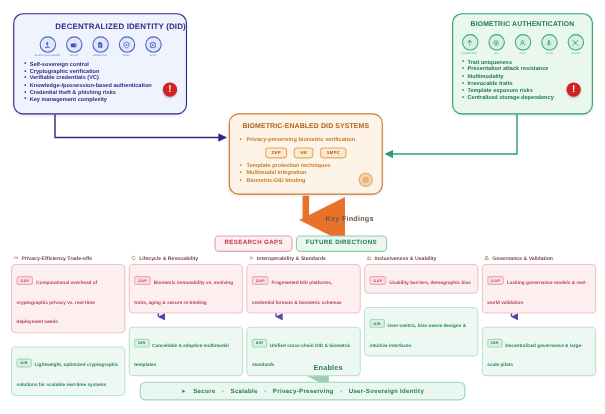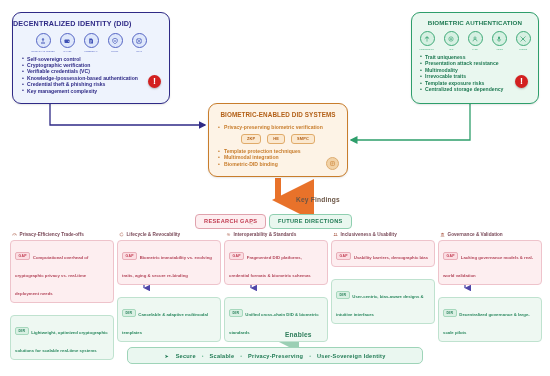--- a/index.html
+++ b/index.html
@@ -15,21 +15,21 @@
   
   .panel{position:absolute;border-radius:9px;box-sizing:border-box;}
 
   
   .did-panel{
     left:12px;top:12px;width:158px;height:92px;
     background:#eef3fd;border:1.6px solid #2f2a86;
     box-shadow:0 1px 2px rgba(0,0,0,.10);
   }
   .did-title{
-    text-align:left;color:#2f2a86;font-weight:bold;
+    text-align:right;color:#2f2a86;font-weight:bold;
     font-size:7.2px;letter-spacing:.15px;margin-top:6px;
   }
   .icon-row{display:flex;justify-content:center;gap:5px;margin-top:5px;}
   .icon-cell{width:19px;display:flex;flex-direction:column;align-items:center;}
   .icon-circle{
     width:13px;height:13px;border-radius:50%;
     background:#dfe8fb;border:.9px solid #5565c4;
     display:flex;align-items:center;justify-content:center;
   }
   .icon-circle svg{display:block;}

